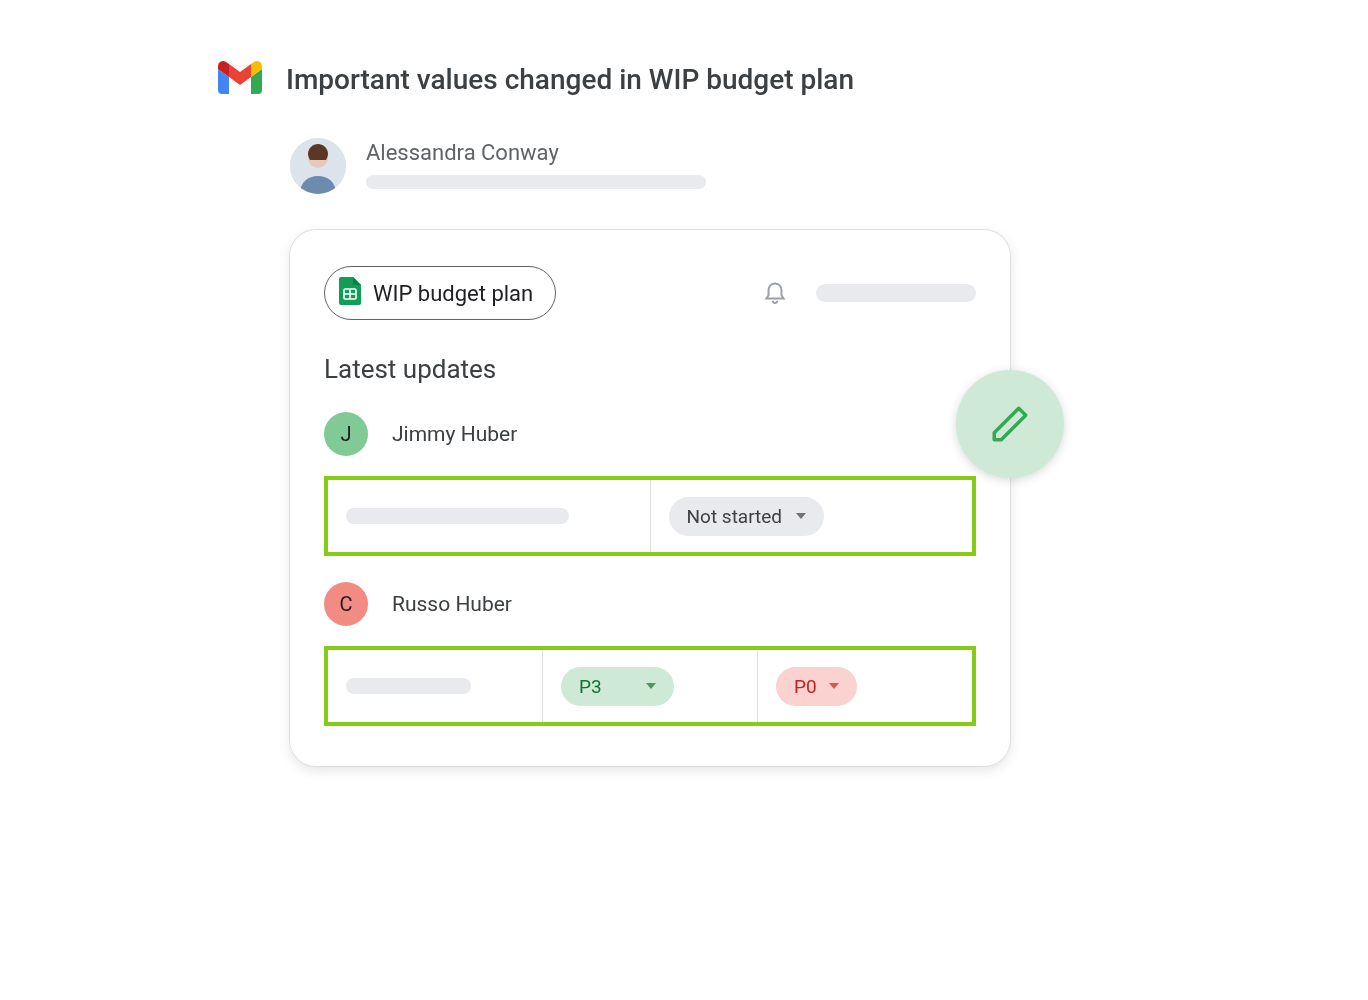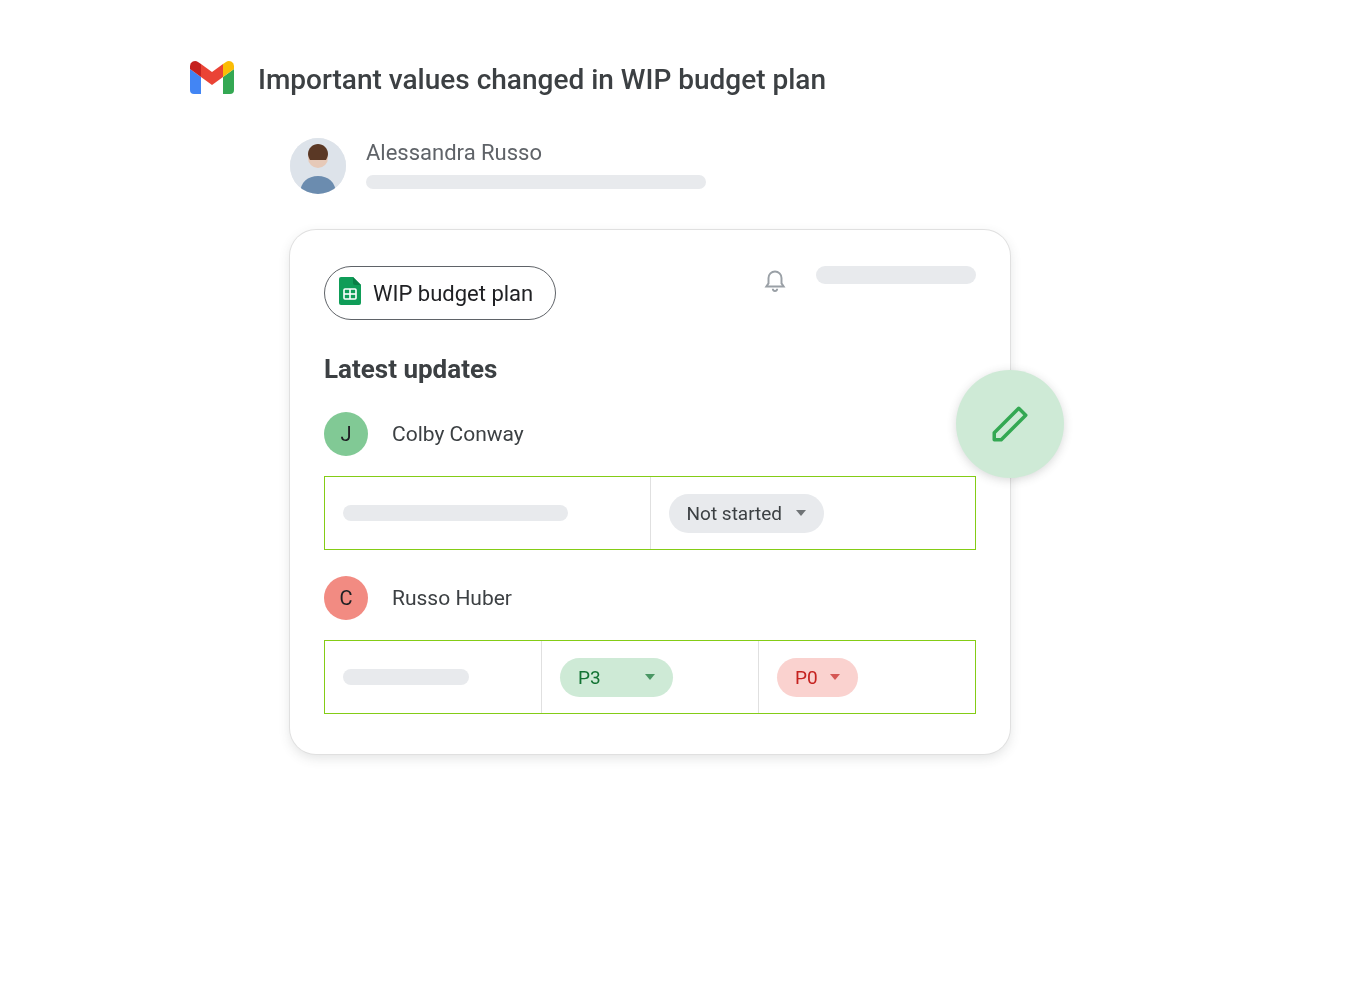--- a/index.html
+++ b/index.html
@@ -11,20 +11,21 @@
     position: relative;
   }
   .container {
     padding: 60px 190px;
   }
   .header {
     display: flex;
     align-items: center;
     gap: 24px;
     margin-bottom: 40px;
+    margin-left: 28px;
   }
   .gmail-logo {
     width: 44px;
     height: 34px;
     flex-shrink: 0;
   }
   .subject {
     font-size: 28px;
     font-weight: 500;
     color: #3c4043;
@@ -70,20 +71,21 @@
     width: 720px;
   }
   .card {
     background: #fff;
     border-radius: 26px;
     box-shadow: 0 0 0 1px #e0e0e0, 0 4px 12px rgba(60,64,67,.15);
     padding: 36px 34px 40px;
   }
   .card-header {
     display: flex;
+    align-items: center;
     gap: 28px;
     margin-bottom: 34px;
   }
   .chip {
     display: inline-flex;
     align-items: center;
     gap: 12px;
     border: 1.5px solid #5f6368;
     border-radius: 999px;
     padding: 10px 22px 10px 14px;
@@ -104,21 +106,21 @@
     color: #9aa0a6;
     margin-left: auto;
   }
   .header-placeholder {
     width: 160px;
     height: 18px;
   }
   .section-title {
     font-size: 26px;
     color: #3c4043;
-    font-weight: 700;
+    font-weight: 400;
     margin-bottom: 28px;
   }
   .update-block { margin-bottom: 26px; }
   .person-row {
     display: flex;
     align-items: center;
     gap: 24px;
     margin-bottom: 20px;
   }
   .initial-avatar {
@@ -132,21 +134,21 @@
     color: #202124;
   }
   .initial-green { background: #81c995; }
   .initial-red { background: #f28b82; }
   .person-name {
     font-size: 21px;
     color: #3c4043;
   }
   .grid-row {
     display: flex;
-    border: 1px solid #84cc16;
+    border: 4px solid #84cc16;
   }
   .grid-cell {
     flex: 1;
     padding: 16px 18px;
     display: flex;
     align-items: center;
     border-right: 1px solid #e0e0e0;
     min-height: 72px;
   }
   .grid-cell:last-child { border-right: none; }
@@ -215,21 +217,21 @@
   <div class="sender-row">
     <div class="avatar">
       <svg viewBox="0 0 56 56">
         <rect width="56" height="56" fill="#dde3ea"></rect>
         <circle cx="28" cy="20" r="10" fill="#e6c9b8"></circle>
         <path d="M10 56c0-12 8-18 18-18s18 6 18 18" fill="#6b8caf"></path>
         <path d="M18 16c0-6 5-10 10-10s10 4 10 10c0 2-1 4-2 6h-16c-1-2-2-4-2-6z" fill="#5a3825"></path>
       </svg>
     </div>
     <div class="sender-info">
-      <div class="sender-name">Alessandra Russo</div>
+      <div class="sender-name">Alessandra Conway</div>
       <div class="placeholder-line sender-placeholder"></div>
     </div>
   </div>
 
   <div class="card-wrap">
     <div class="card">
 
       <div class="card-header">
         <div class="chip">
           <span>
@@ -250,21 +252,21 @@
           </svg>
         </span>
         <div class="placeholder-line header-placeholder"></div>
       </div>
 
       <div class="section-title">Latest updates</div>
 
       <div class="update-block">
         <div class="person-row">
           <div class="initial-avatar initial-green">J</div>
-          <div class="person-name">Colby Conway</div>
+          <div class="person-name">Jimmy Huber</div>
         </div>
         <div class="grid-row">
           <div class="grid-cell">
             <div class="cell-placeholder" style="width:78%;"></div>
           </div>
           <div class="grid-cell">
             <div class="pill pill-grey">
               <span>Not started</span>
               <span class="dropdown-caret"></span>
             </div>

